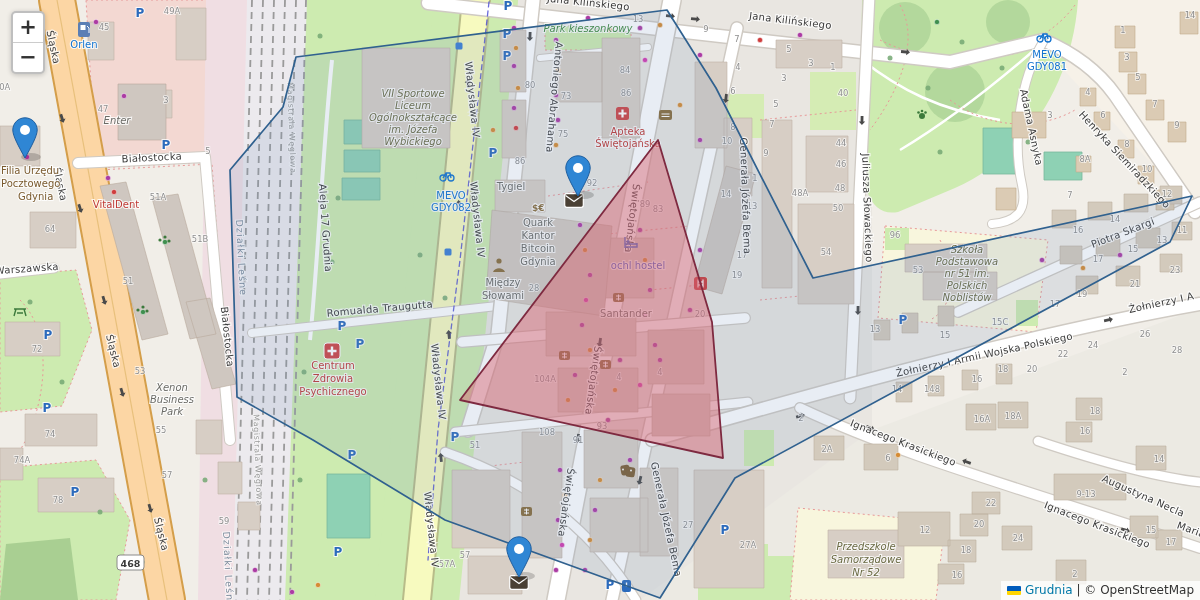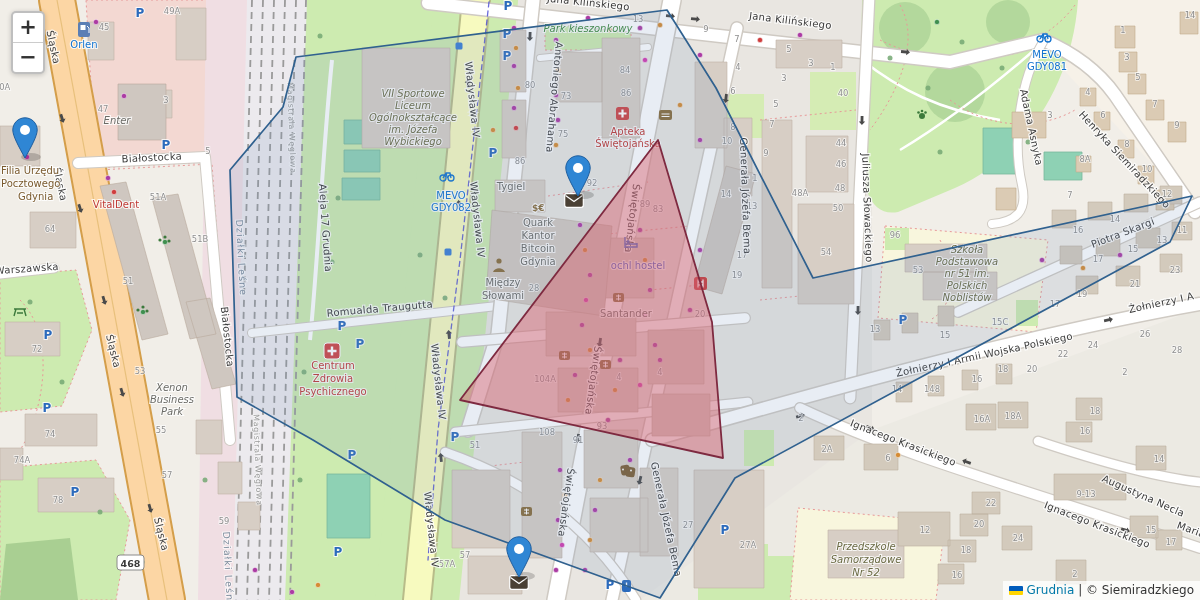--- a/index.html
+++ b/index.html
@@ -612,15 +612,15 @@
 
 <div class="zctl">
   <a>+</a>
   <a>−</a>
 </div>
 
 <div class="attr">
   <span class="flag"></span>
   <a>Grudnia</a>
   <span>|</span>
-  <a style="color:#333">© Siemiradzkiego</a>
+  <a style="color:#333">© OpenStreetMap</a>
 </div>
 </div>
 
 </body></html>

